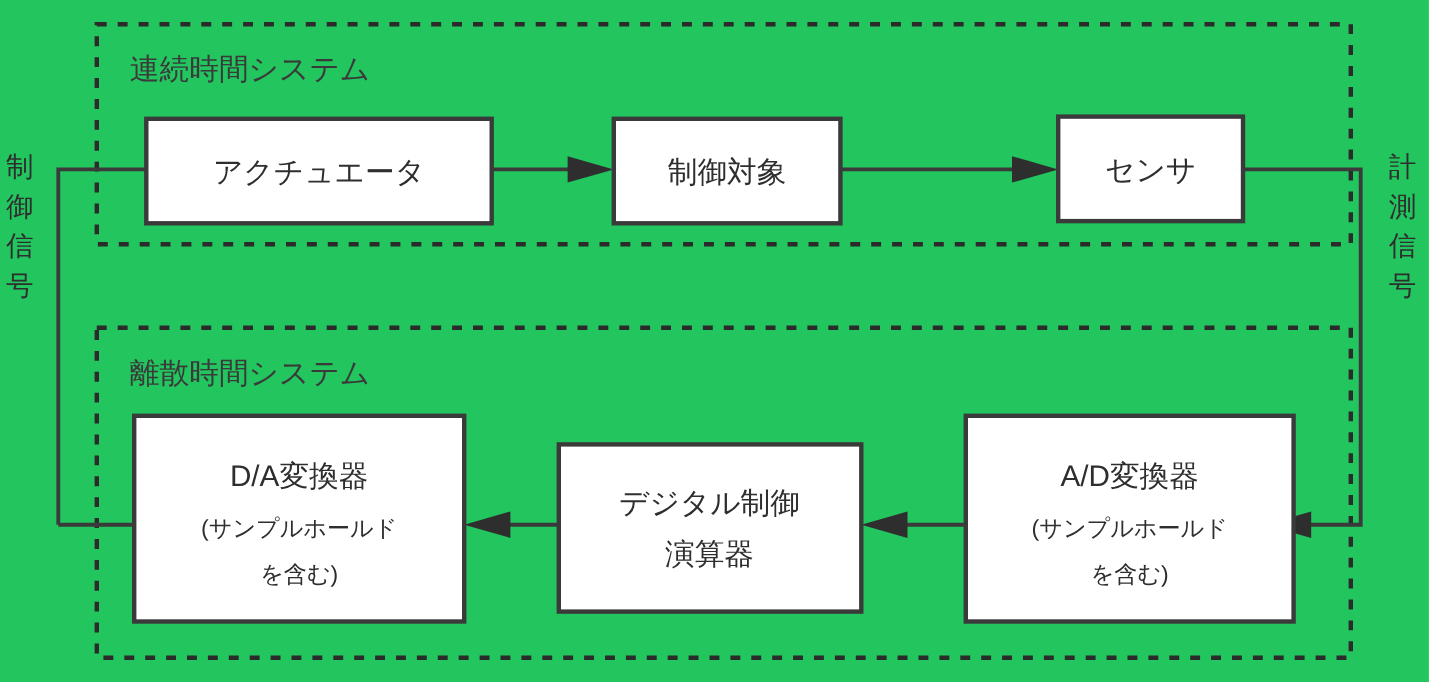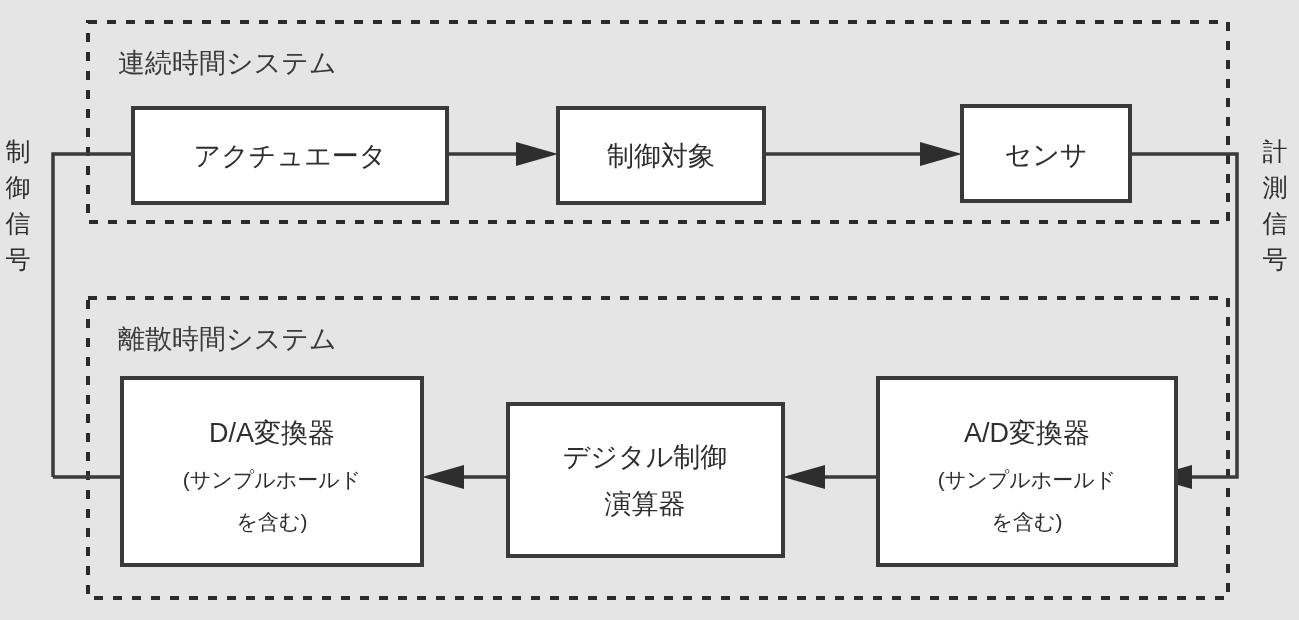--- a/index.html
+++ b/index.html
@@ -7,21 +7,21 @@
     padding: 0;
     background: #ffffff;
   }
   body {
     font-family: "Liberation Sans", "DejaVu Sans", sans-serif;
   }
   #stage {
     position: relative;
     width: 1299px;
     height: 620px;
-    background: #e5e5e5;
+    background: #22c55e;
     overflow: hidden;
   }
   svg.diagram {
     position: absolute;
     top: 0;
     left: 0;
     width: 1299px;
     height: 620px;
   }
   .grp-label {

